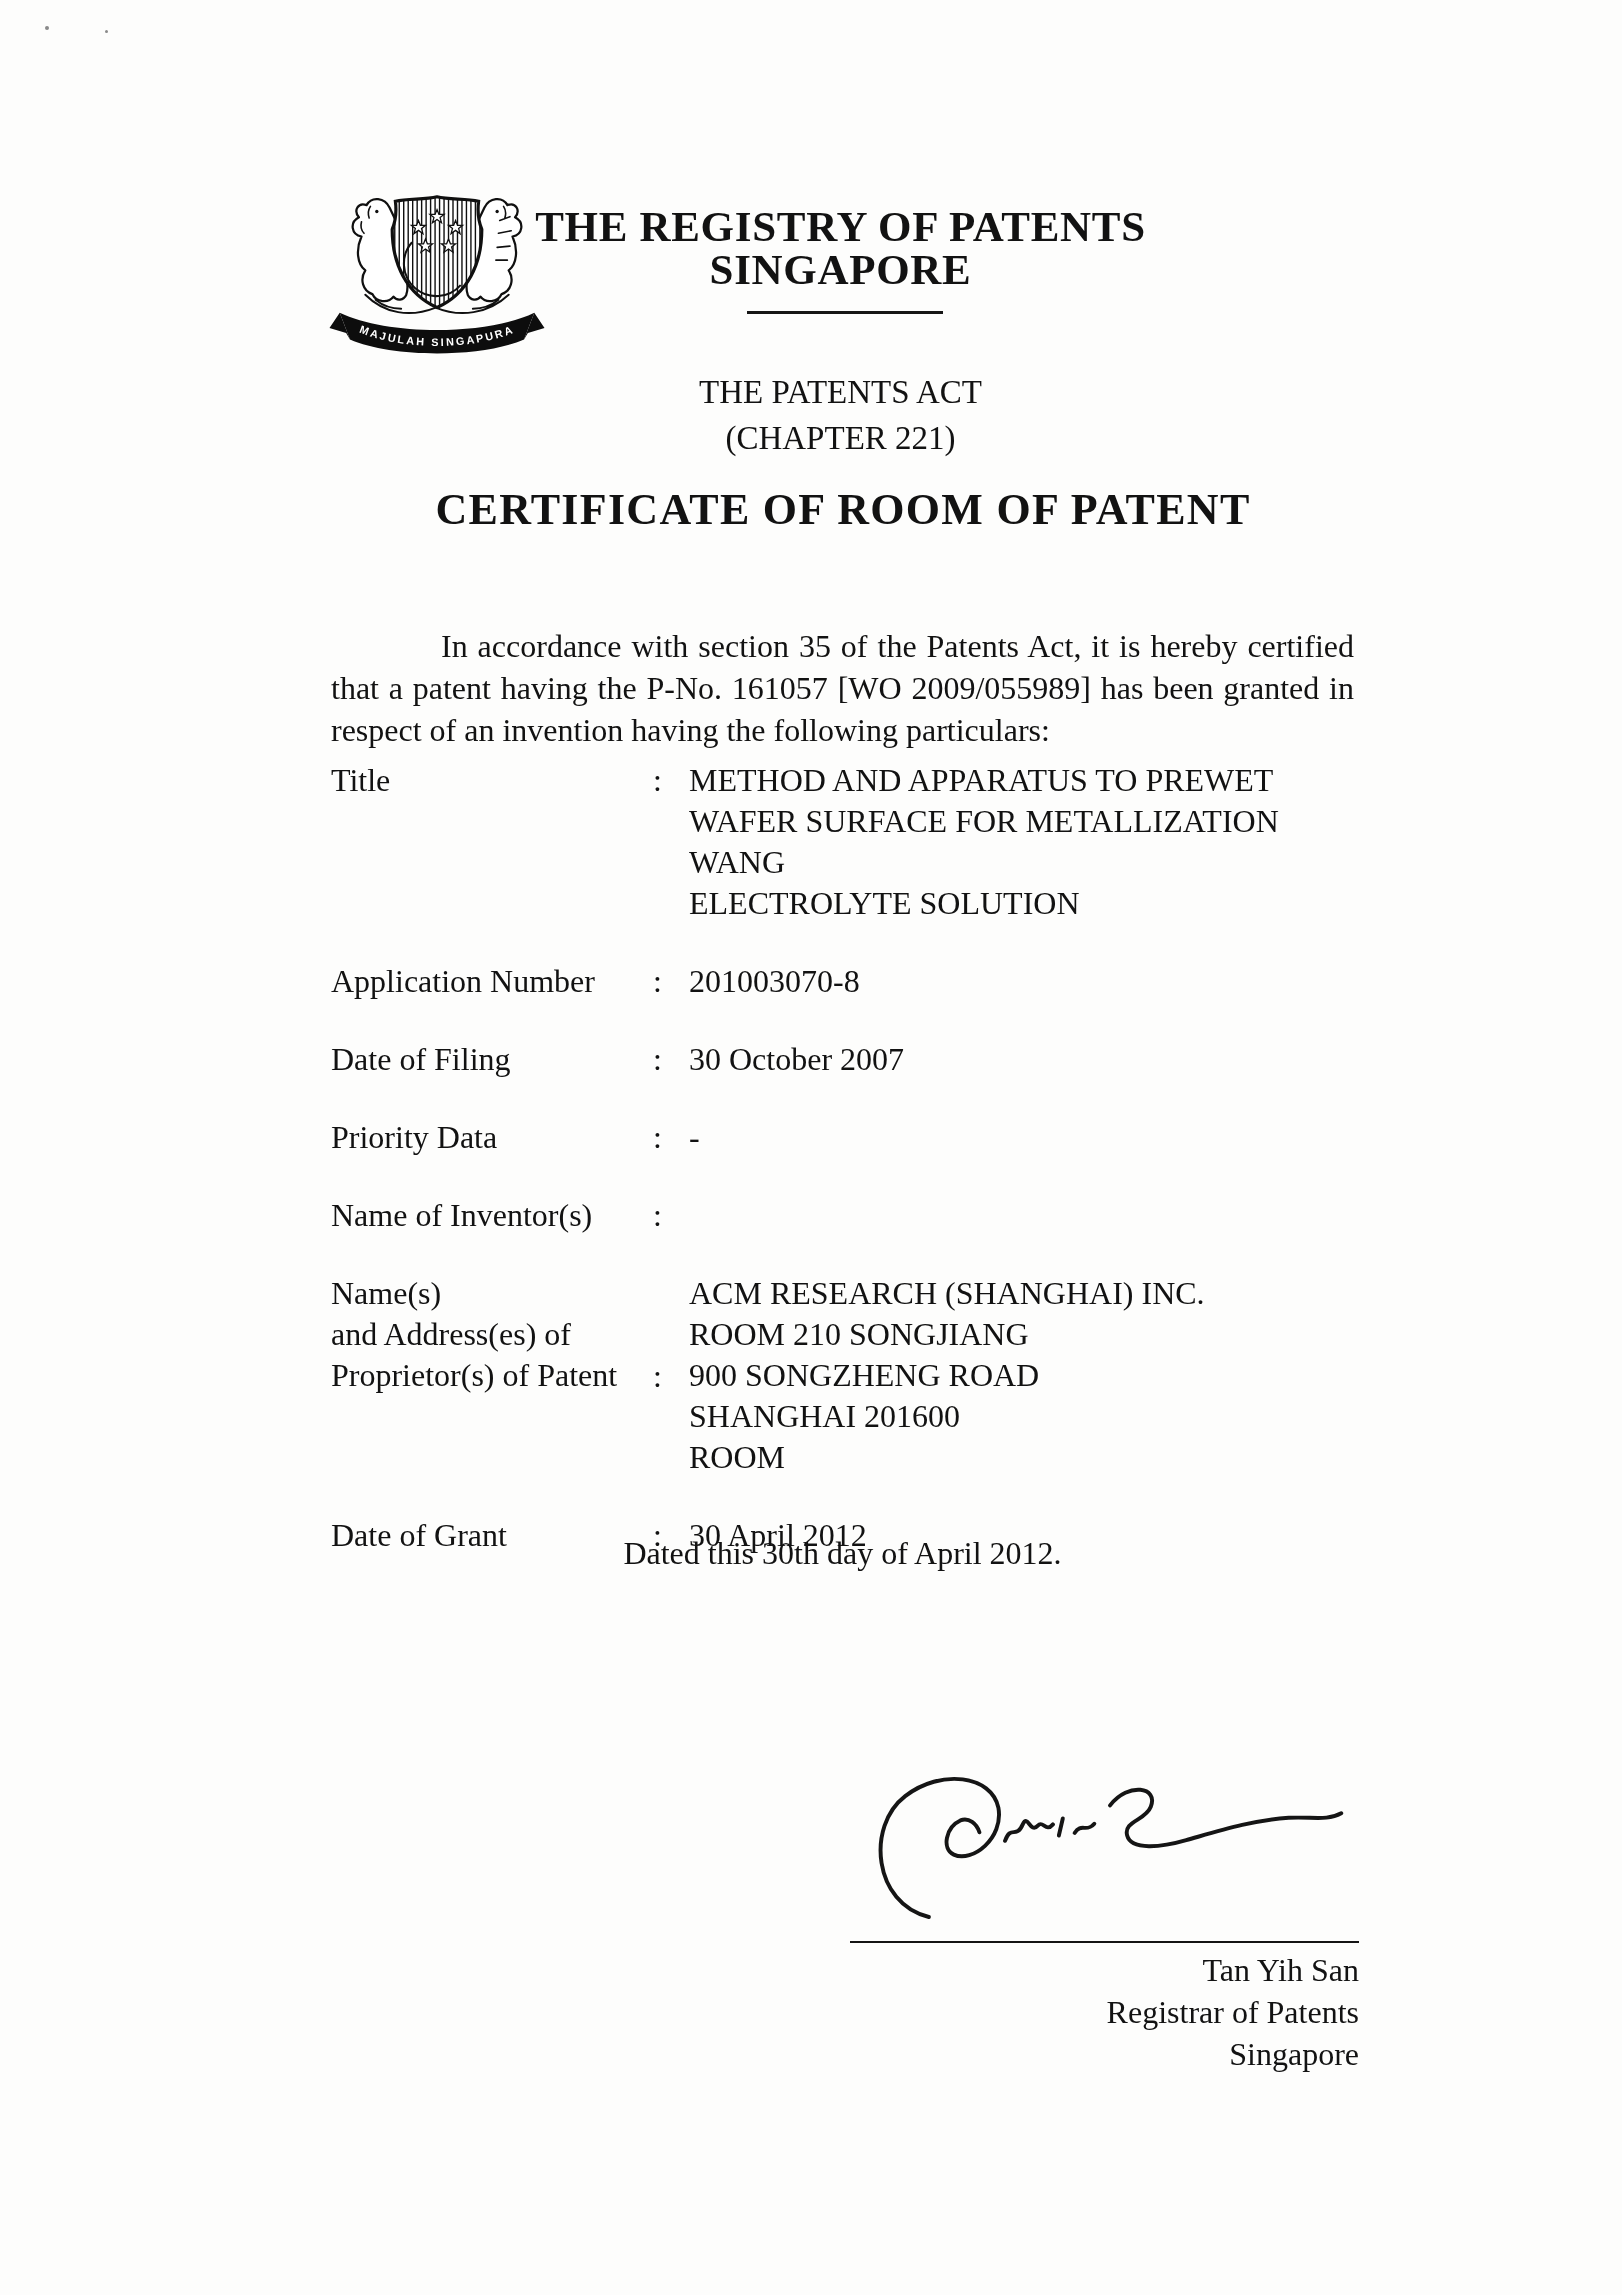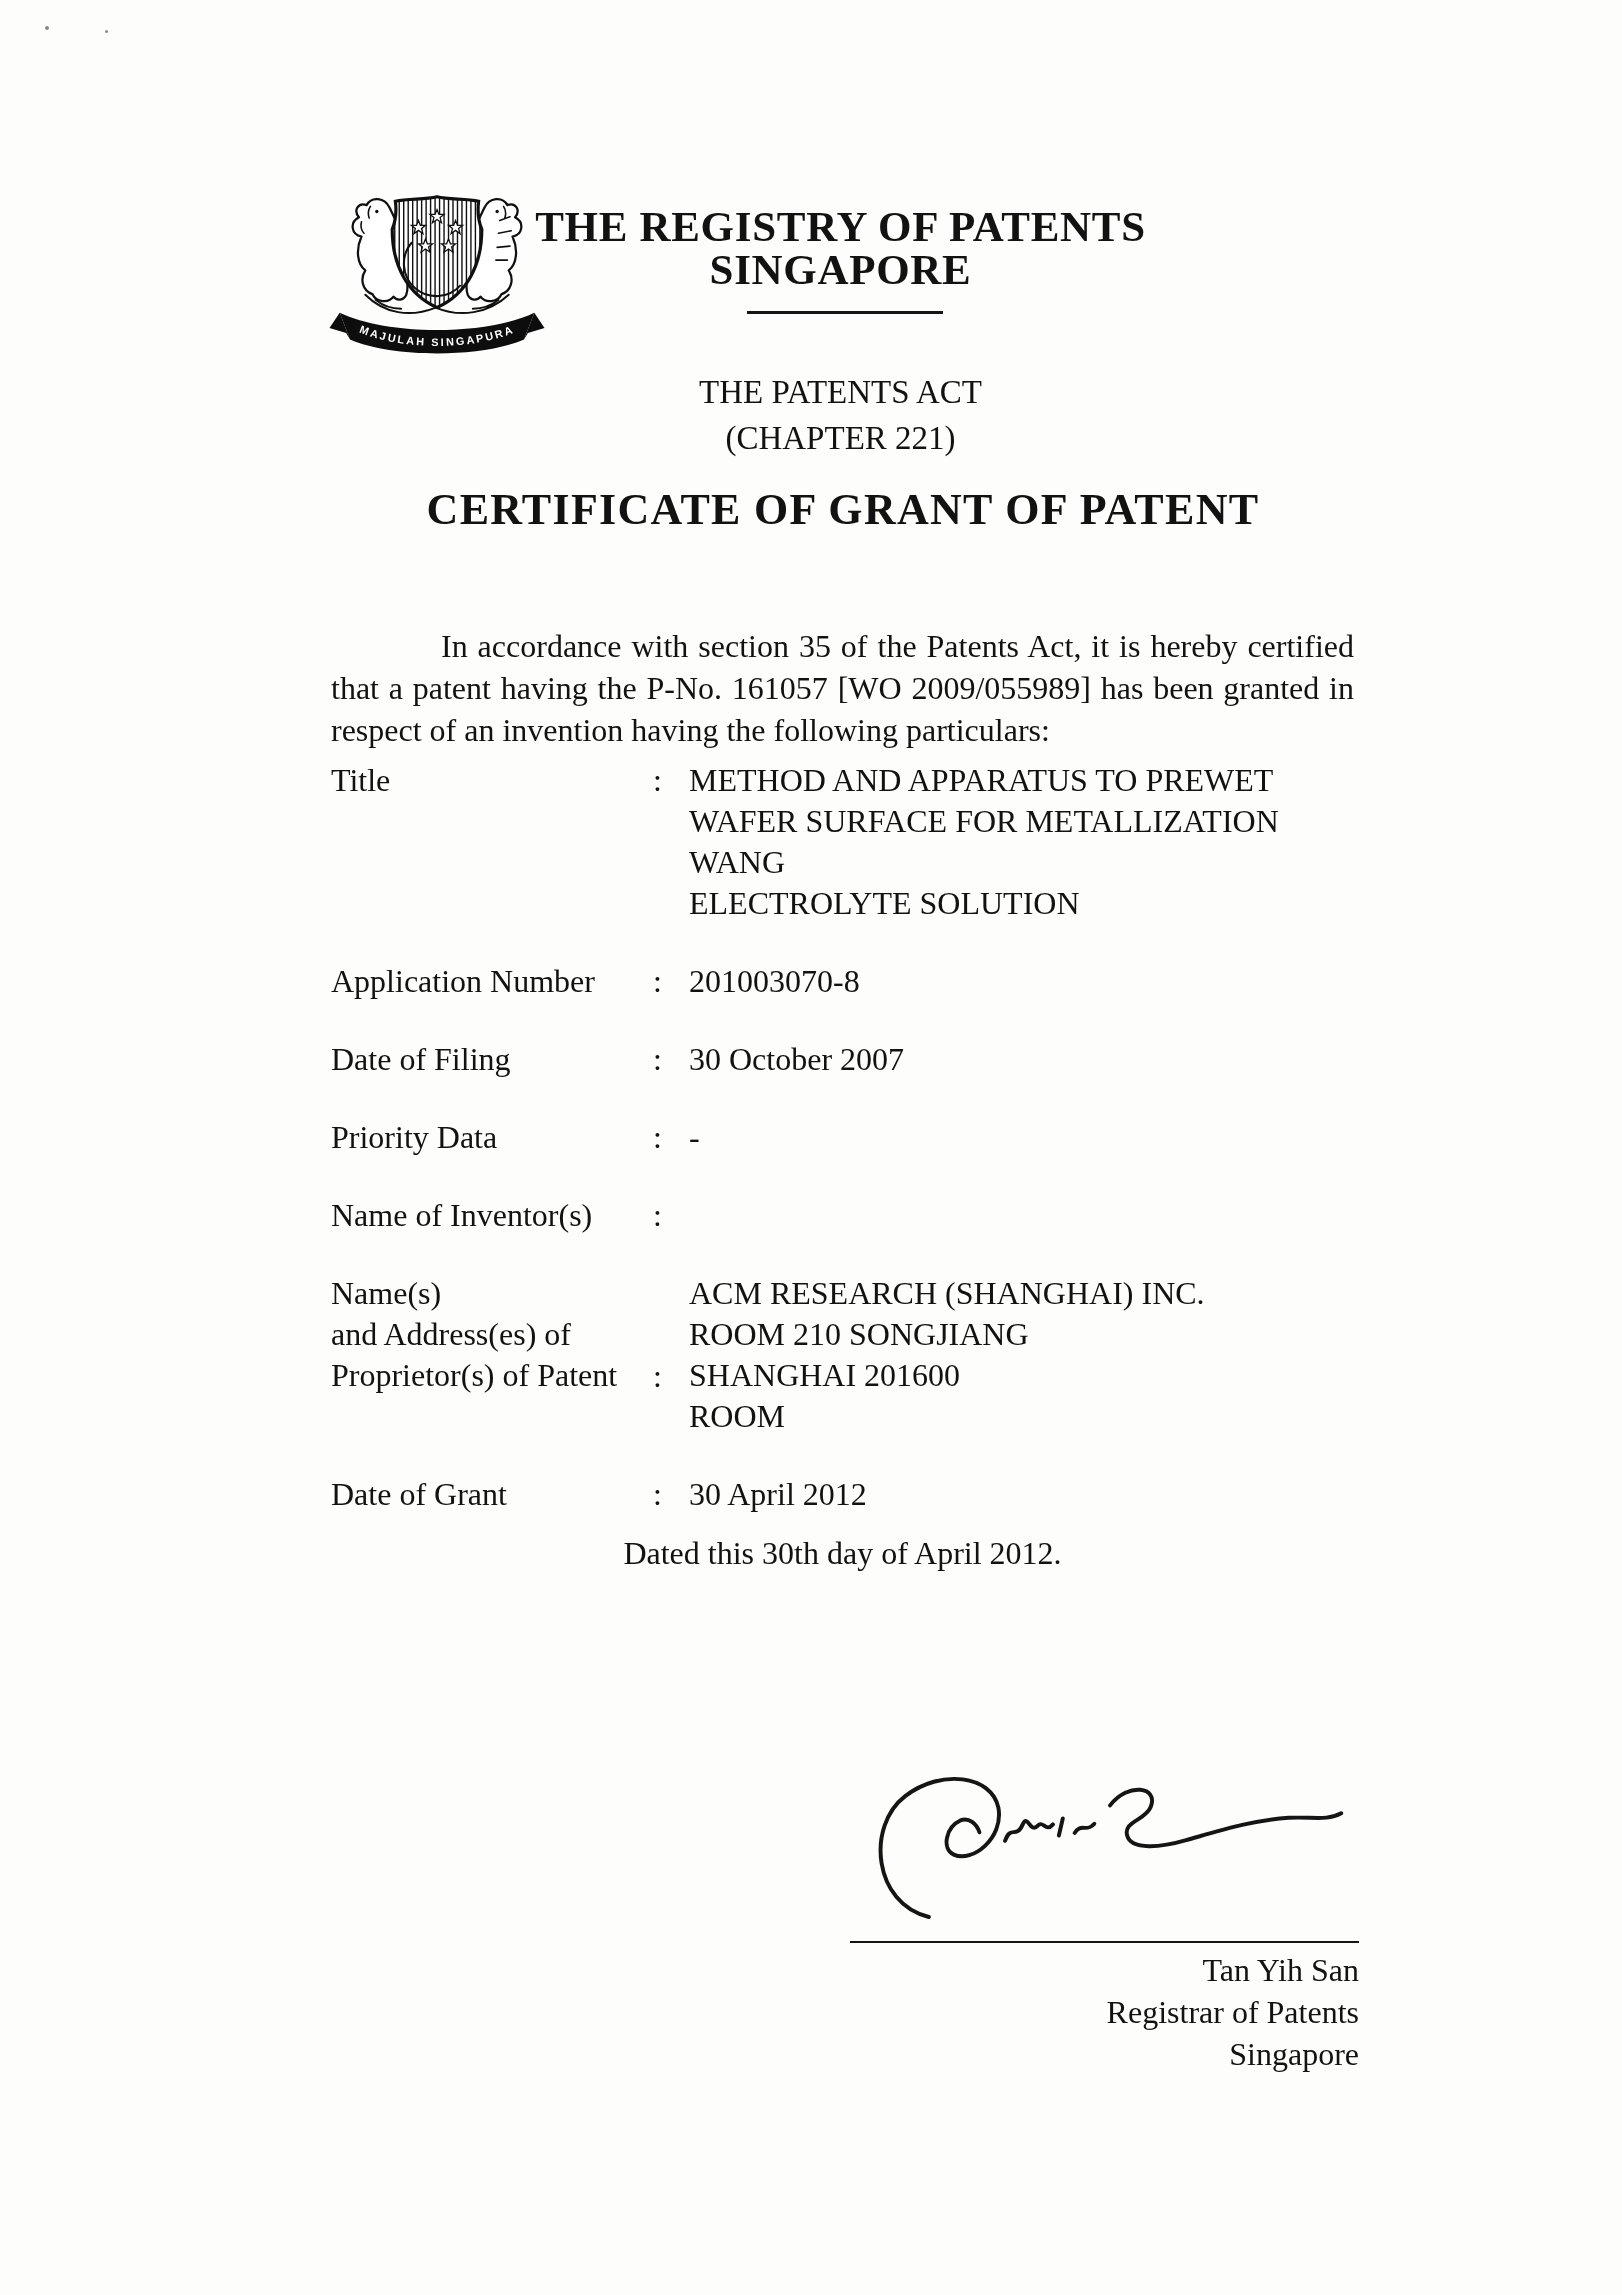--- a/index.html
+++ b/index.html
@@ -171,21 +171,21 @@
     <div>SINGAPORE</div>
   </div>
 
   <div class="header-divider"></div>
 
   <div class="act-block">
     <div>THE PATENTS ACT</div>
     <div>(CHAPTER 221)</div>
   </div>
 
-  <div class="cert-title">CERTIFICATE OF GRANT OF PATENT</div>
+  <div class="cert-title">CERTIFICATE OF ROOM OF PATENT</div>
 
   <p class="intro">In accordance with section 35 of the Patents Act, it is hereby certified that a patent having the P-No. 161057 [WO 2009/055989] has been granted in respect of an invention having the following particulars:</p>
 
   <div class="fields">
 
     <div class="row">
       <div class="line">Title</div>
       <div class="line colon-cell">:</div>
       <div>
         <div class="line">METHOD AND APPARATUS TO PREWET</div>
@@ -220,20 +220,21 @@
     <div class="row">
       <div>
         <div class="line">Name(s)</div>
         <div class="line">and Address(es) of</div>
         <div class="line">Proprietor(s) of Patent</div>
       </div>
       <div class="line colon-cell colon-offset-2">:</div>
       <div>
         <div class="line">ACM RESEARCH (SHANGHAI) INC.</div>
         <div class="line">ROOM 210 SONGJIANG</div>
+        <div class="line">900 SONGZHENG ROAD</div>
         <div class="line">SHANGHAI 201600</div>
         <div class="line">ROOM</div>
       </div>
     </div>
 
     <div class="row">
       <div class="line">Date of Grant</div>
       <div class="line colon-cell">:</div>
       <div class="line">30 April 2012</div>
     </div>

